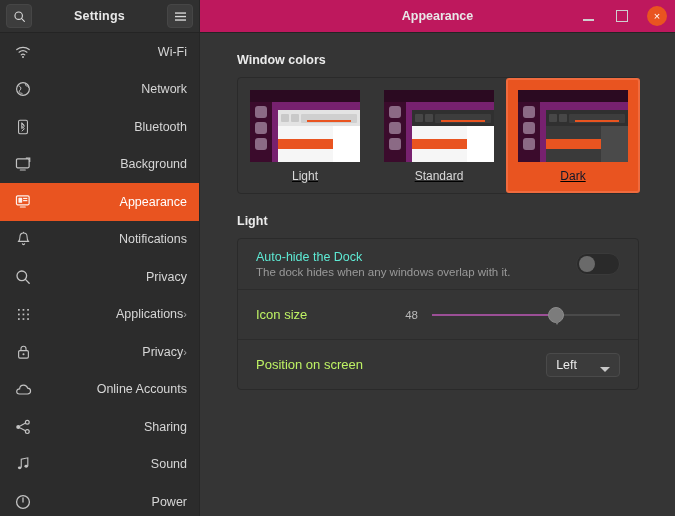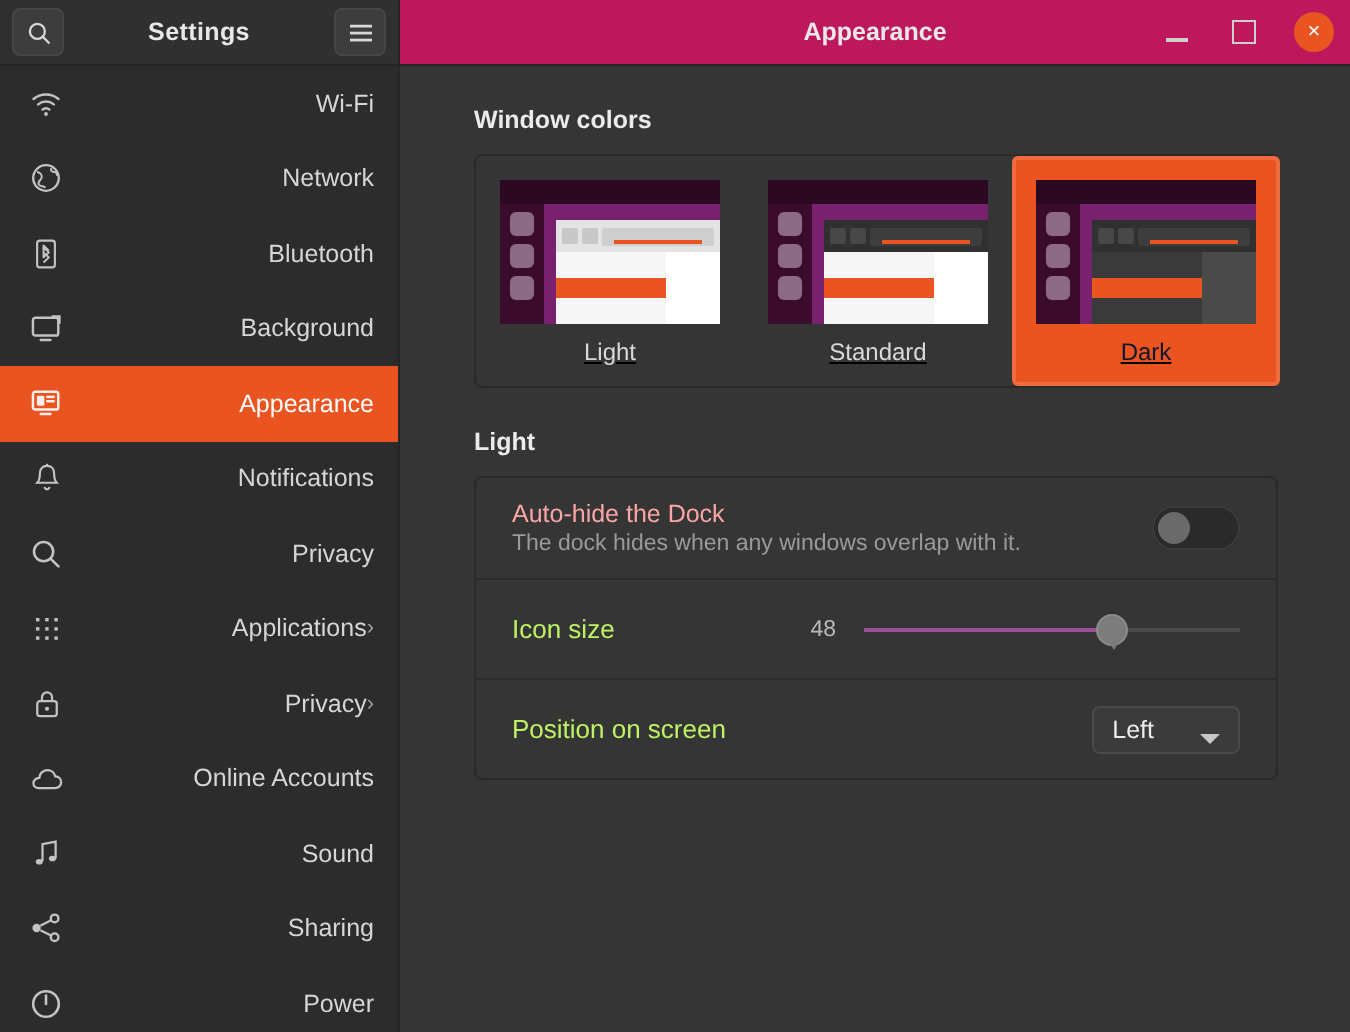--- a/index.html
+++ b/index.html
@@ -114,21 +114,21 @@
   .pv-baracc { position:absolute; left:6px; right:6px; bottom:1px; height:2px; background:#e95420; }
   .pv-content { height:36px; display:flex; }
   .pv-list { width:55px; position:relative; }
   .pv-sel { position:absolute; left:0; right:0; top:13px; height:10px; background:#e95420; }
   .pv-pane { flex:1; }
 
   
   .row { display:flex; align-items:center; padding: 0 18px; min-height:50px; }
   .row + .row { border-top: 1px solid #2c2c2c; }
   .row-texts { flex:1; display:flex; flex-direction:column; justify-content:center; }
-  .row-title { font-size:12.5px; color:#fca5a5; }
+  .row-title { font-size:12.5px; color:#5eead4; }
   .row-sub { font-size:11.5px; color:#9a9a9a; margin-top:2px; }
   .row-label { font-size:13px; color:#bef264; }
 
   .toggle { width:44px; height:22px; border-radius:11px; background:#2a2a2a; border:1px solid #3a3a3a; position:relative; }
   .toggle-knob { position:absolute; top:2px; left:2px; width:16px; height:16px; border-radius:50%; background:#6a6a6a; }
 
   .slider-wrap { display:flex; align-items:center; flex:1; justify-content:flex-end; }
   .slider-val { font-size:11.5px; color:#b8b8b8; margin-right:14px; }
   .slider { position:relative; width:188px; height:18px; display:flex; align-items:center; }
   .slider-track { position:absolute; left:0; right:0; height:2px; background:#4a4a4a; }
@@ -312,41 +312,41 @@
           <svg width="17" height="13" viewBox="0 0 18 13">
             <path d="M4.6 11.3h8.6c1.9 0 3.3-1.4 3.3-3.1 0-1.7-1.4-3-3.1-3.1C12.9 3.2 11.2 1.8 9.2 1.8 6.9 1.8 5 3.6 4.9 5.9 3.1 6 1.8 7.3 1.8 8.7c0 1.5 1.2 2.6 2.8 2.6z" fill="none" stroke="#d0d0d0" stroke-width="1.2"></path>
           </svg>
         </span>
         <span class="nav-label">Online Accounts</span>
         <span class="nav-chev"></span>
       </div>
 
       <div class="nav-item">
         <span class="nav-ic">
-          <svg width="15" height="16" viewBox="0 0 16 17">
-            <path d="M5.6 12.3V3.3l7-1.4v9" fill="none" stroke="#d0d0d0" stroke-width="1.2"></path>
-            <ellipse cx="3.9" cy="12.6" rx="1.9" ry="1.5" fill="#d0d0d0"></ellipse>
-            <ellipse cx="10.9" cy="10.9" rx="1.9" ry="1.5" fill="#d0d0d0"></ellipse>
-          </svg>
-        </span>
-        <span class="nav-label">Sound</span>
-        <span class="nav-chev"></span>
-      </div>
-
-      <div class="nav-item">
-        <span class="nav-ic">
           <svg width="16" height="16" viewBox="0 0 16 16">
             <circle cx="12.3" cy="3.2" r="1.9" fill="none" stroke="#d0d0d0" stroke-width="1.2"></circle>
             <circle cx="12.3" cy="12.6" r="1.9" fill="none" stroke="#d0d0d0" stroke-width="1.2"></circle>
             <circle cx="3.3" cy="8" r="2.1" fill="#d0d0d0"></circle>
             <line x1="5.2" y1="6.9" x2="10.5" y2="4.1" stroke="#d0d0d0" stroke-width="1.1"></line>
             <line x1="5.2" y1="9.1" x2="10.5" y2="11.7" stroke="#d0d0d0" stroke-width="1.1"></line>
           </svg>
         </span>
         <span class="nav-label">Sharing</span>
+        <span class="nav-chev"></span>
+      </div>
+
+      <div class="nav-item">
+        <span class="nav-ic">
+          <svg width="15" height="16" viewBox="0 0 16 17">
+            <path d="M5.6 12.3V3.3l7-1.4v9" fill="none" stroke="#d0d0d0" stroke-width="1.2"></path>
+            <ellipse cx="3.9" cy="12.6" rx="1.9" ry="1.5" fill="#d0d0d0"></ellipse>
+            <ellipse cx="10.9" cy="10.9" rx="1.9" ry="1.5" fill="#d0d0d0"></ellipse>
+          </svg>
+        </span>
+        <span class="nav-label">Sound</span>
         <span class="nav-chev"></span>
       </div>
 
       <div class="nav-item">
         <span class="nav-ic">
           <svg width="16" height="16" viewBox="0 0 16 16">
             <circle cx="8" cy="8" r="6.4" fill="none" stroke="#d0d0d0" stroke-width="1.3"></circle>
             <line x1="8" y1="8" x2="8" y2="3.8" stroke="#d0d0d0" stroke-width="1.3" stroke-linecap="round"></line>
           </svg>
         </span>

